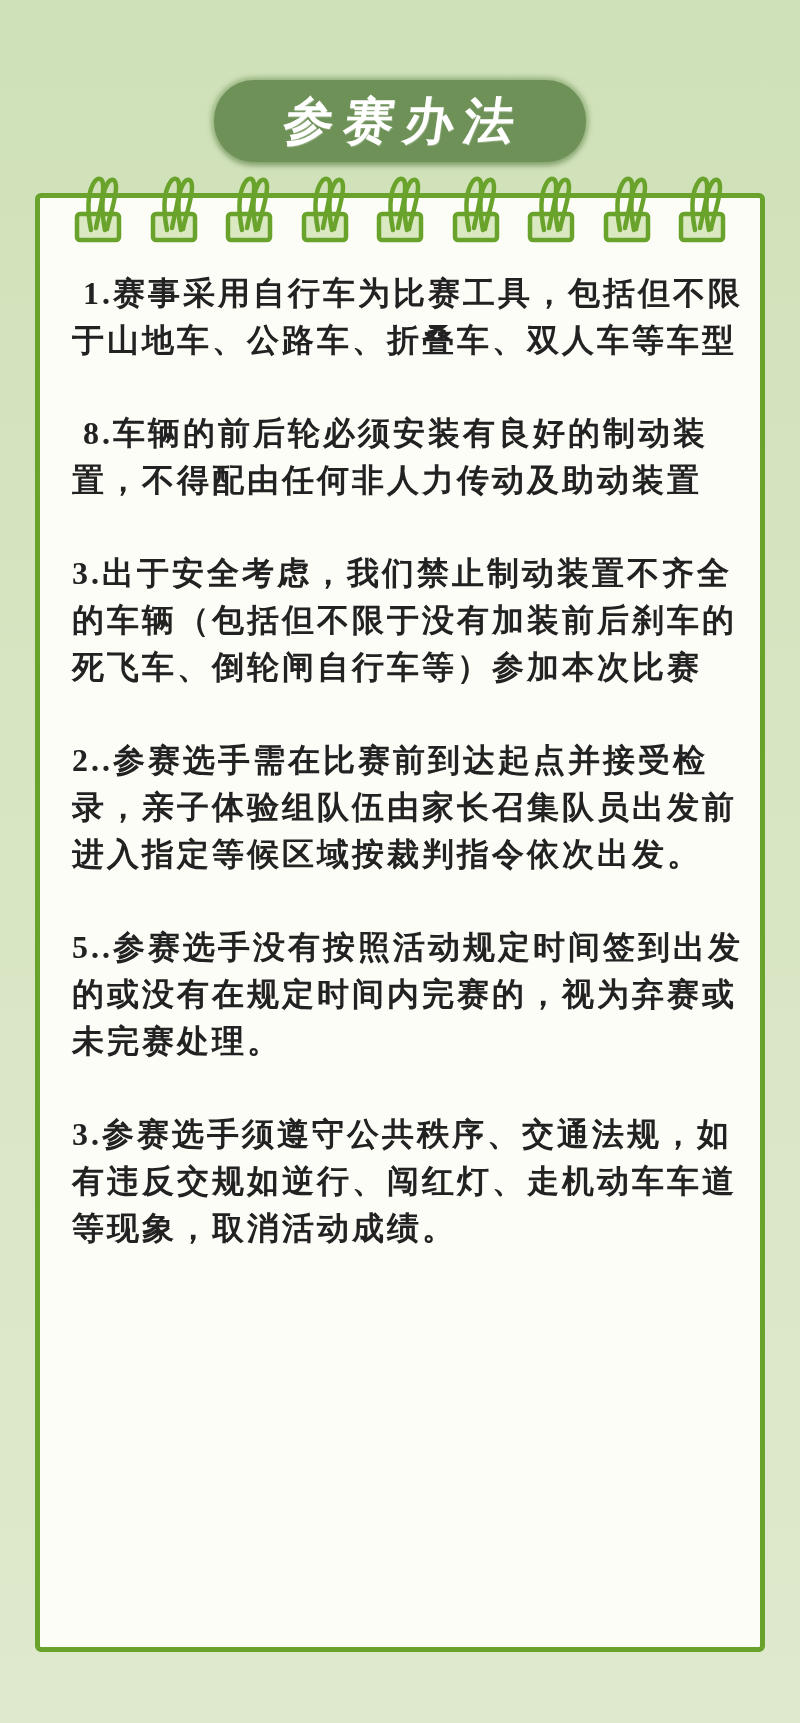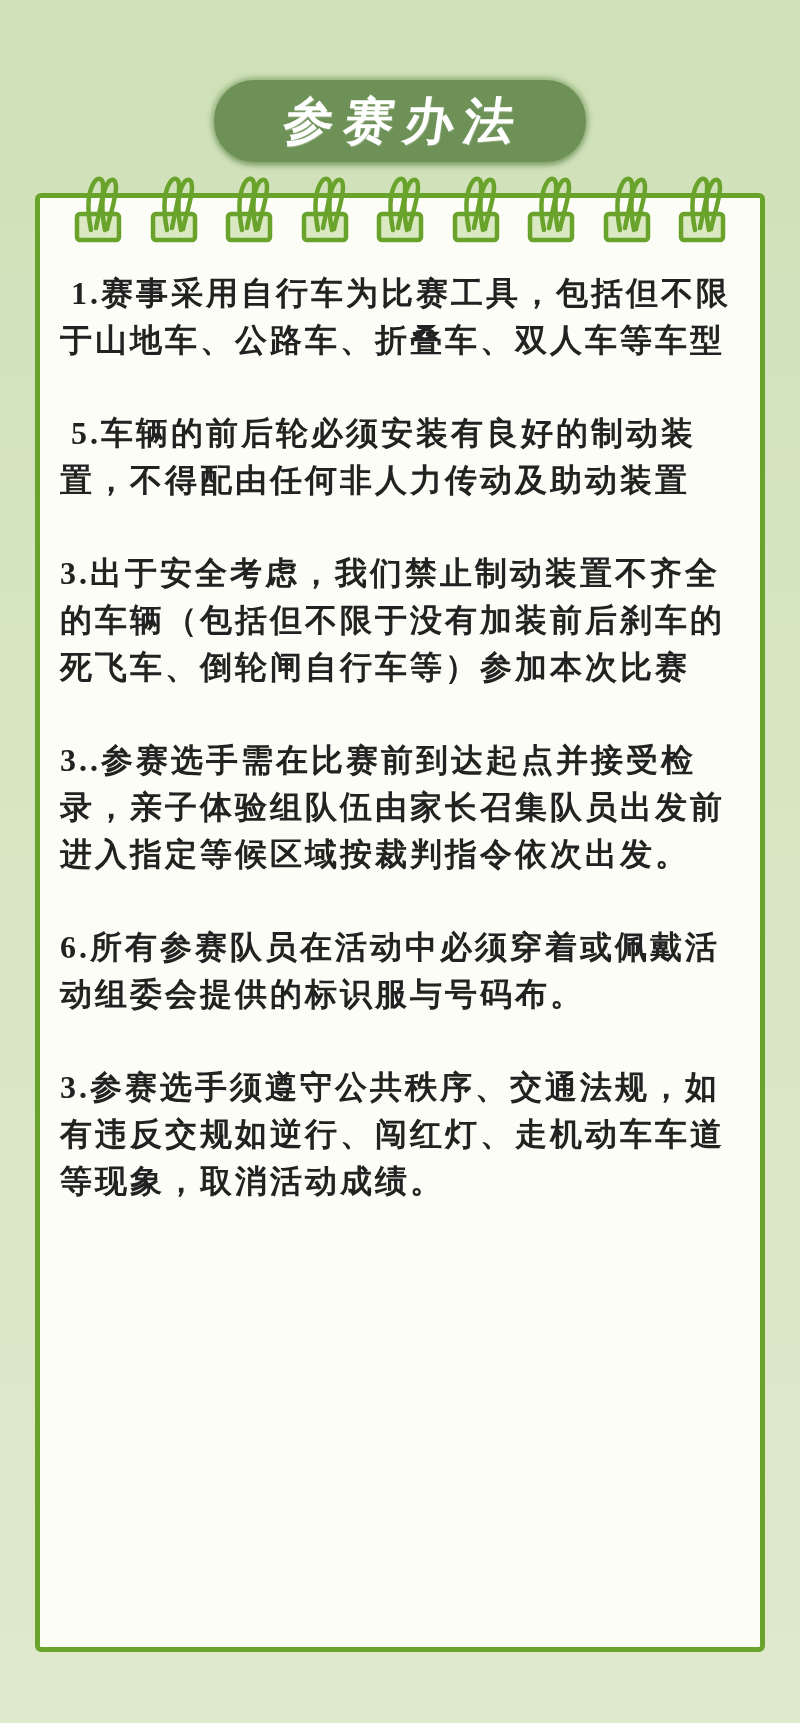--- a/index.html
+++ b/index.html
@@ -65,21 +65,21 @@
     padding: 0 30px;
     pointer-events: none;
   }
   .clip { display: block; width: 56px; height: 78px; }
 
   
   .rules {
     position: absolute;
     top: 0; left: 0; right: 0; bottom: 0;
     box-sizing: border-box;
-    padding: 72px 14px 0 20px;
+    padding: 72px 14px 0 32px;
     overflow: hidden;
   }
   .rule {
     margin: 0 0 46px 0;
     font-size: 32px;
     line-height: 47px;
     letter-spacing: 3px;
     font-weight: bold;
     color: #222222;
     white-space: pre-wrap;
@@ -141,22 +141,22 @@
           </svg></span>
         <span class="clip"><svg width="56" height="78" viewBox="0 0 56 78">
             <rect x="7" y="48" width="42" height="26" rx="3" fill="#dbe9c3" stroke="#69a32b" stroke-width="4.5"></rect>
             <path d="M21 64 C 12 18, 31 4, 33 18 C 34.5 30, 28 50, 26 62" fill="none" stroke="#69a32b" stroke-width="4.5" stroke-linecap="round"></path>
             <path d="M35 64 C 26 18, 45 4, 46 20 C 46.5 32, 39 52, 37 63" fill="none" stroke="#69a32b" stroke-width="4.5" stroke-linecap="round"></path>
           </svg></span>
       </div>
 
     <div class="rules">
       <p class="rule"> 1.赛事采用自行车为比赛工具，包括但不限于山地车、公路车、折叠车、双人车等车型</p>
-      <p class="rule"> 5.车辆的前后轮必须安装有良好的制动装置，不得配由任何非人力传动及助动装置</p>
+      <p class="rule"> 8.车辆的前后轮必须安装有良好的制动装置，不得配由任何非人力传动及助动装置</p>
       <p class="rule">3.出于安全考虑，我们禁止制动装置不齐全的车辆（包括但不限于没有加装前后刹车的死飞车、倒轮闸自行车等）参加本次比赛</p>
-      <p class="rule">3..参赛选手需在比赛前到达起点并接受检录，亲子体验组队伍由家长召集队员出发前进入指定等候区域按裁判指令依次出发。</p>
-      <p class="rule">6.所有参赛队员在活动中必须穿着或佩戴活动组委会提供的标识服与号码布。</p>
+      <p class="rule">2..参赛选手需在比赛前到达起点并接受检录，亲子体验组队伍由家长召集队员出发前进入指定等候区域按裁判指令依次出发。</p>
+      <p class="rule">5..参赛选手没有按照活动规定时间签到出发的或没有在规定时间内完赛的，视为弃赛或未完赛处理。</p>
       <p class="rule">3.参赛选手须遵守公共秩序、交通法规，如有违反交规如逆行、闯红灯、走机动车车道等现象，取消活动成绩。</p>
     </div>
 
   </div>
 
 </div>
 
 </body></html>

